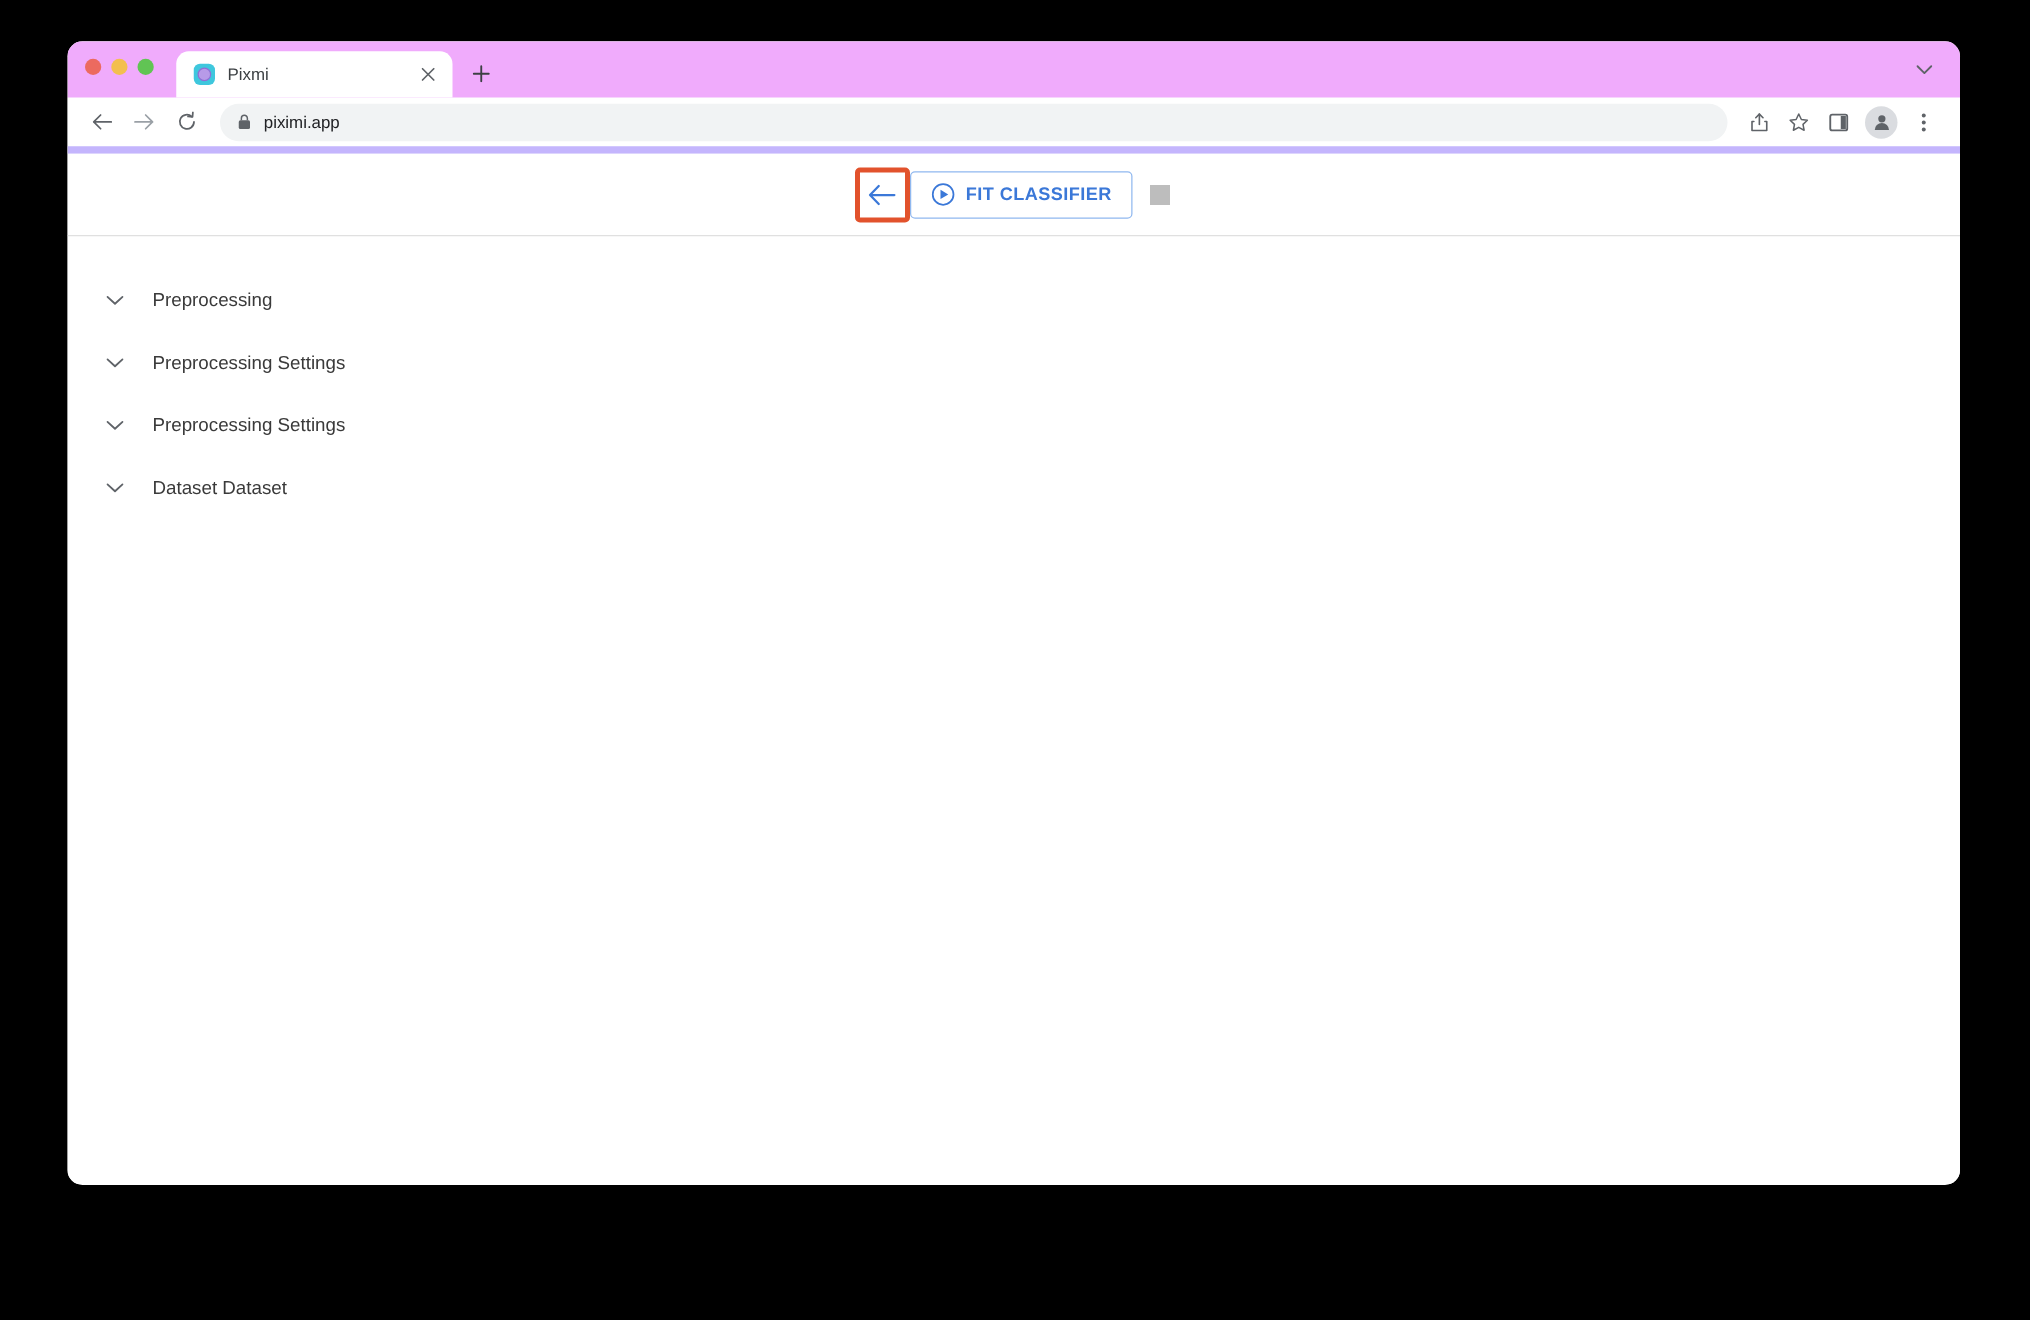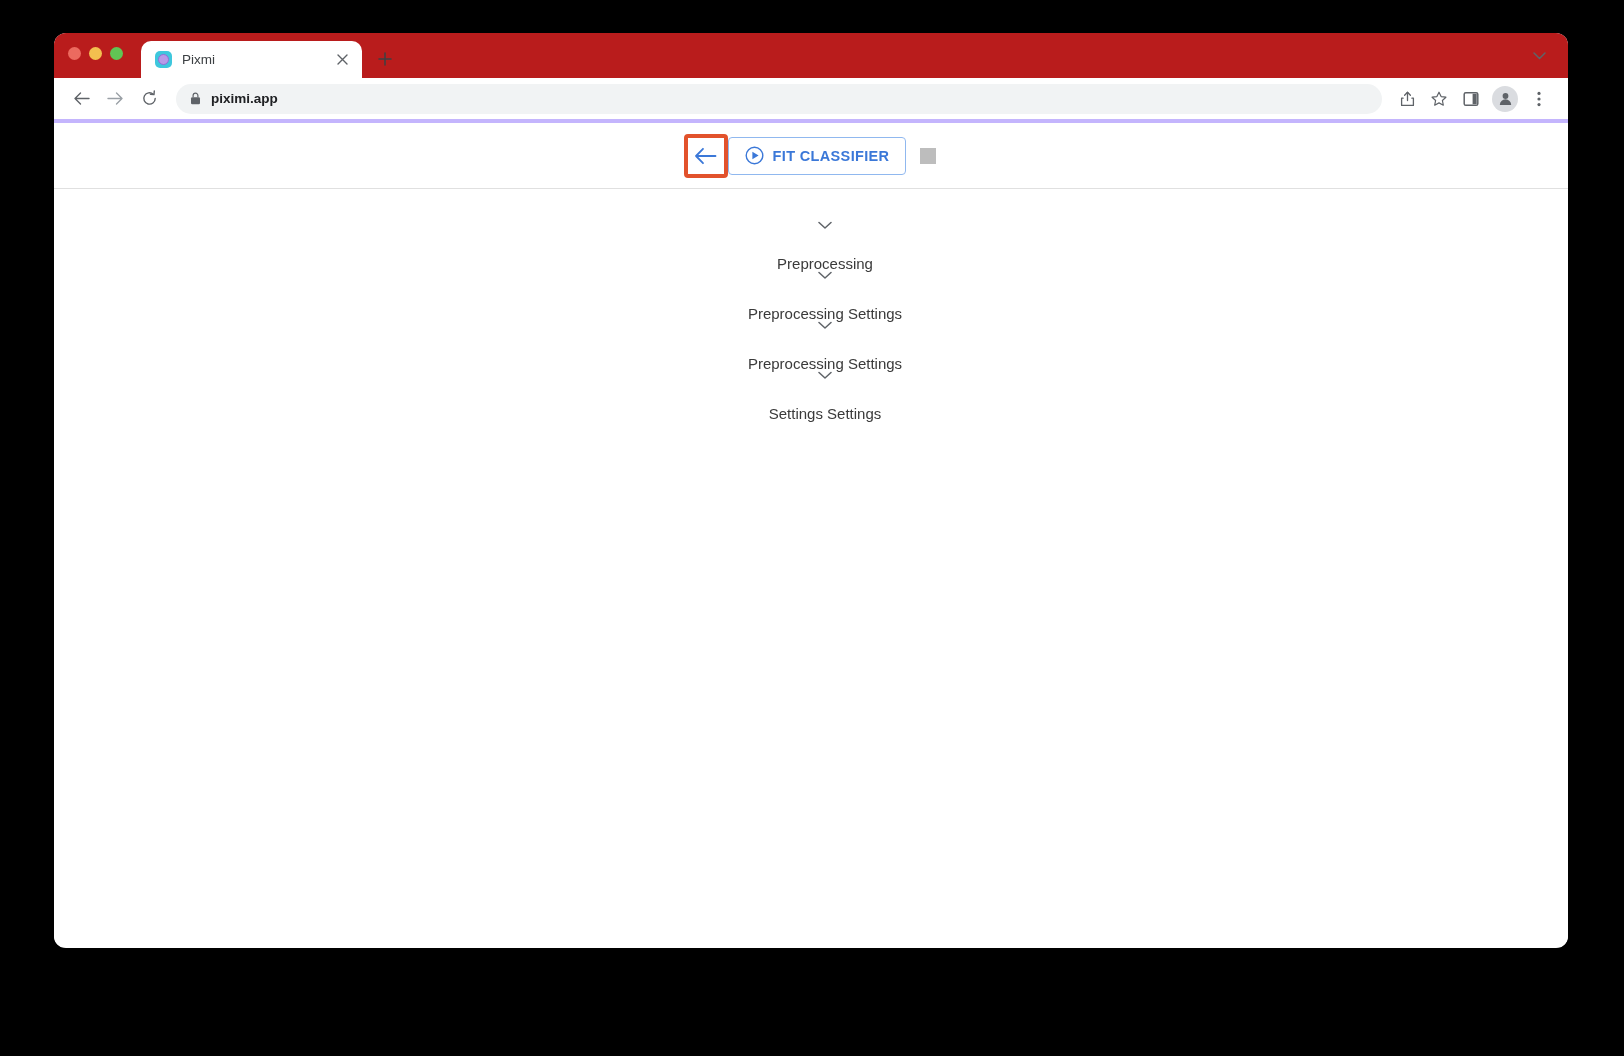--- a/index.html
+++ b/index.html
@@ -29,21 +29,21 @@
     background: #ffffff;
     border-radius: 12px;
     overflow: hidden;
     box-shadow: 0 2px 14px rgba(0,0,0,0.35);
   }
 
   
   .tab-strip {
     position: relative;
     height: 45px;
-    background: #b91c1c;
+    background: #f0abfc;
     display: flex;
     align-items: flex-end;
     padding-left: 14px;
   }
 
   .traffic-lights {
     display: flex;
     align-items: center;
     gap: 8px;
     height: 45px;
@@ -128,23 +128,22 @@
   }
 
   
   .nav-bar {
     height: 45px;
     background: #ffffff;
     display: flex;
     align-items: center;
     padding: 0 14px 0 12px;
     gap: 4px;
-    border-bottom: 4px solid #c4b5fd;
-    box-sizing: border-box;
-    font-weight: bold;
+    border-bottom: 6px solid #c4b5fd;
+    box-sizing: border-box;
   }
   .nav-btn {
     width: 30px;
     height: 30px;
     display: flex;
     align-items: center;
     justify-content: center;
     border-radius: 50%;
     flex: none;
   }
@@ -244,21 +243,20 @@
   
   .accordion {
     padding-top: 26px;
   }
   .accordion-row {
     display: flex;
     align-items: center;
     height: 50px;
     padding-left: 28px;
     gap: 20px;
-    flex-direction: column;
   }
   .chev {
     width: 20px;
     height: 20px;
     display: flex;
     align-items: center;
     justify-content: center;
     flex: none;
   }
   .accordion-label {
@@ -427,19 +425,19 @@
           </span>
           <span class="accordion-label">Preprocessing Settings</span>
         </div>
 
         <div class="accordion-row">
           <span class="chev">
             <svg width="14" height="9" viewBox="0 0 14 9">
               <path d="M1 1.5 L7 7 L13 1.5" stroke="#5f6368" stroke-width="1.5" fill="none" stroke-linecap="round" stroke-linejoin="round"></path>
             </svg>
           </span>
-          <span class="accordion-label">Settings Settings</span>
+          <span class="accordion-label">Dataset Dataset</span>
         </div>
 
       </div>
     </div>
   </div>
 </div>
 
 </body></html>

